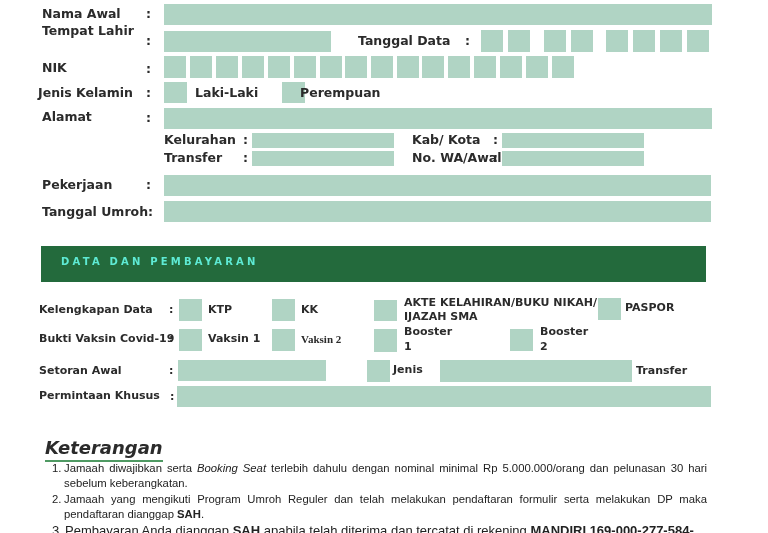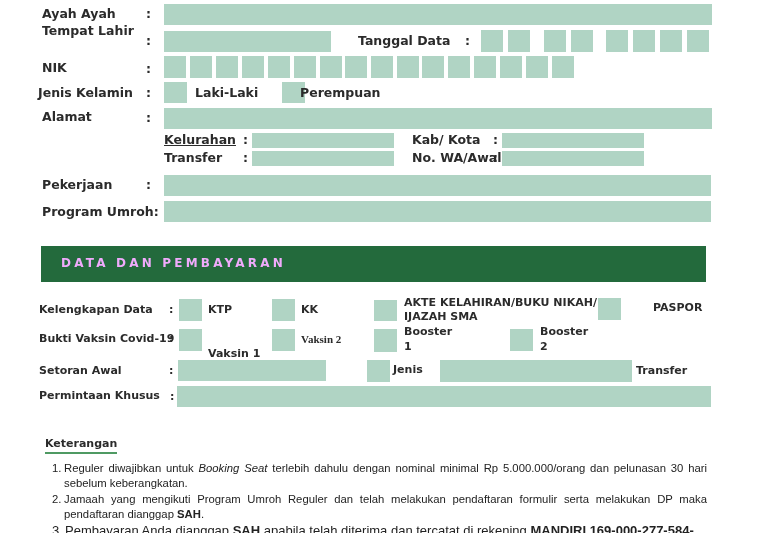--- a/index.html
+++ b/index.html
@@ -12,39 +12,39 @@
   .lbl { position: absolute; font-weight: bold; font-size: 12.5px; color: #2b2b2b; white-space: nowrap; line-height: 1; }
   .lbl-s { position: absolute; font-weight: bold; font-size: 11px; color: #2b2b2b; white-space: nowrap; line-height: 1.15; }
   .field { position: absolute; background: #b0d4c4; }
   .box { position: absolute; background: #b0d4c4; width: 22px; height: 22px; }
   .header-bar {
     position: absolute; left: 41px; top: 246px; width: 665px; height: 36px;
     background: #236a3c;
   }
   .header-bar span {
     position: absolute; left: 20px; top: 10px;
-    color: #f0abfc; font-weight: bold; font-size: 12px; letter-spacing: 3.2px;
+    color: #5eead4; font-weight: bold; font-size: 10px; letter-spacing: 3.2px;
   }
   .notes-title {
     position: absolute; left: 45px; top: 437px;
-    font-weight: bold; font-size: 11px; color: #2b2b2b;
-    padding-bottom: 2px; border-bottom: 2px solid #4f9a63;
+    font-weight: bold; font-size: 18px; color: #2b2b2b;
+    padding-bottom: 2px; border-bottom: 2px solid #4f9a63; font-style: italic;
   }
   .notes { position: absolute; left: 52px; top: 461px; width: 655px;
     font-family: "Liberation Sans", sans-serif; font-size: 11.3px; color: #222; }
   .note { position: relative; padding-left: 12px; text-align: justify; line-height: 15px; margin-bottom: 1px; }
   .note .num { position: absolute; left: 0; top: 0; }
   .note.big { font-size: 13px; line-height: 16px; padding-left: 13px; text-align: left; white-space: nowrap; }
 </style>
 </head>
 <body>
 
 <div>
 
-  <span class="lbl" style="left:42px;top:8px;">Ayah Ayah</span>
+  <span class="lbl" style="left:42px;top:8px;">Nama Awal</span>
   <span class="lbl" style="left:146px;top:8px;">:</span>
   <div class="field" style="left:164px;top:4px;width:548px;height:21px;"></div>
 
   <span class="lbl" style="left:42px;top:25px;">Tempat Lahir</span>
   <span class="lbl" style="left:146px;top:35px;">:</span>
   <div class="field" style="left:164px;top:31px;width:167px;height:21px;"></div>
 
   <span class="lbl" style="left:358px;top:35px;">Tanggal Data</span>
   <span class="lbl" style="left:465px;top:35px;">:</span>
   <div>
@@ -83,64 +83,64 @@
   <span class="lbl" style="left:146px;top:87px;">:</span>
   <div class="box" style="left:164px;top:82px;width:23px;height:21px;"></div>
   <span class="lbl" style="left:195px;top:87px;">Laki-Laki</span>
   <div class="box" style="left:282px;top:82px;width:23px;height:21px;"></div>
   <span class="lbl" style="left:300px;top:87px;">Perempuan</span>
 
   <span class="lbl" style="left:42px;top:111px;">Alamat</span>
   <span class="lbl" style="left:146px;top:112px;">:</span>
   <div class="field" style="left:164px;top:108px;width:548px;height:21px;"></div>
 
-  <span class="lbl" style="left:164px;top:134px;text-decoration:underline;">Kelurahan</span>
+  <span class="lbl" style="left:164px;top:134px;">Kelurahan</span>
   <span class="lbl" style="left:243px;top:134px;">:</span>
   <div class="field" style="left:252px;top:133px;width:142px;height:15px;"></div>
   <span class="lbl" style="left:412px;top:134px;">Kab/ Kota</span>
   <span class="lbl" style="left:493px;top:134px;">:</span>
   <div class="field" style="left:502px;top:133px;width:142px;height:15px;"></div>
 
   <span class="lbl" style="left:164px;top:152px;">Transfer</span>
   <span class="lbl" style="left:243px;top:152px;">:</span>
   <div class="field" style="left:252px;top:151px;width:142px;height:15px;"></div>
   <span class="lbl" style="left:412px;top:152px;">No. WA/Awal</span>
   <span class="lbl" style="left:493px;top:152px;">:</span>
   <div class="field" style="left:502px;top:151px;width:142px;height:15px;"></div>
 
   <span class="lbl" style="left:42px;top:179px;">Pekerjaan</span>
   <span class="lbl" style="left:146px;top:179px;">:</span>
   <div class="field" style="left:164px;top:175px;width:547px;height:21px;"></div>
 
-  <span class="lbl" style="left:42px;top:206px;">Program Umroh:</span>
+  <span class="lbl" style="left:42px;top:206px;">Tanggal Umroh:</span>
   <div class="field" style="left:164px;top:201px;width:547px;height:21px;"></div>
 </div>
 
 <div class="header-bar">
   <span>DATA DAN PEMBAYARAN</span>
 </div>
 
 <div>
 
   <span class="lbl-s" style="left:39px;top:304px;">Kelengkapan Data</span>
   <span class="lbl-s" style="left:169px;top:304px;">:</span>
   <div class="box" style="left:179px;top:299px;width:23px;height:22px;"></div>
   <span class="lbl-s" style="left:208px;top:304px;">KTP</span>
   <div class="box" style="left:272px;top:299px;width:23px;height:22px;"></div>
   <span class="lbl-s" style="left:301px;top:304px;">KK</span>
   <div class="box" style="left:374px;top:300px;width:23px;height:21px;"></div>
   <span class="lbl-s" style="left:404px;top:297px;">AKTE KELAHIRAN/BUKU NIKAH/</span>
   <span class="lbl-s" style="left:404px;top:311px;">IJAZAH SMA</span>
   <div class="box" style="left:598px;top:298px;width:23px;height:22px;"></div>
-  <span class="lbl-s" style="left:653px;top:302px;text-align:right;">PASPOR</span>
+  <span class="lbl-s" style="left:625px;top:302px;text-align:right;">PASPOR</span>
 
   <span class="lbl-s" style="left:39px;top:333px;">Bukti Vaksin Covid-19</span>
   <span class="lbl-s" style="left:169px;top:333px;">:</span>
   <div class="box" style="left:179px;top:329px;width:23px;height:22px;"></div>
-  <span class="lbl-s" style="left:208px;top:348px;">Vaksin 1</span>
+  <span class="lbl-s" style="left:208px;top:333px;">Vaksin 1</span>
   <div class="box" style="left:272px;top:329px;width:23px;height:22px;"></div>
   <span class="lbl-s" style="left:301px;top:333px;font-family:Liberation Serif, serif;">Vaksin 2</span>
   <div class="box" style="left:374px;top:329px;width:23px;height:23px;"></div>
   <span class="lbl-s" style="left:404px;top:326px;">Booster</span>
   <span class="lbl-s" style="left:404px;top:341px;">1</span>
   <div class="box" style="left:510px;top:329px;width:23px;height:22px;"></div>
   <span class="lbl-s" style="left:540px;top:326px;">Booster</span>
   <span class="lbl-s" style="left:540px;top:341px;">2</span>
 
   <span class="lbl-s" style="left:39px;top:365px;">Setoran Awal</span>
@@ -153,21 +153,21 @@
 
   <span class="lbl-s" style="left:39px;top:390px;">Permintaan Khusus</span>
   <span class="lbl-s" style="left:170px;top:391px;">:</span>
   <div class="field" style="left:177px;top:386px;width:534px;height:21px;"></div>
 </div>
 
 <div class="notes-title">Keterangan</div>
 <div class="notes">
   <div class="note">
     <span class="num">1.</span>
-    <span>Reguler diwajibkan untuk </span><i>Booking Seat</i><span> terlebih dahulu dengan nominal minimal Rp 5.000.000/orang dan pelunasan 30 hari sebelum keberangkatan.</span>
+    <span>Jamaah diwajibkan serta </span><i>Booking Seat</i><span> terlebih dahulu dengan nominal minimal Rp 5.000.000/orang dan pelunasan 30 hari sebelum keberangkatan.</span>
   </div>
   <div class="note">
     <span class="num">2.</span>
     <span>Jamaah yang mengikuti Program Umroh Reguler dan telah melakukan pendaftaran formulir serta melakukan DP maka pendaftaran dianggap </span><b>SAH</b><span>.</span>
   </div>
   <div class="note big">
     <span class="num">3.</span>
     <span>Pembayaran Anda dianggap </span><b>SAH</b><span> apabila telah diterima dan tercatat di rekening </span><b>MANDIRI 169-000-277-584-</b>
   </div>
 </div>

